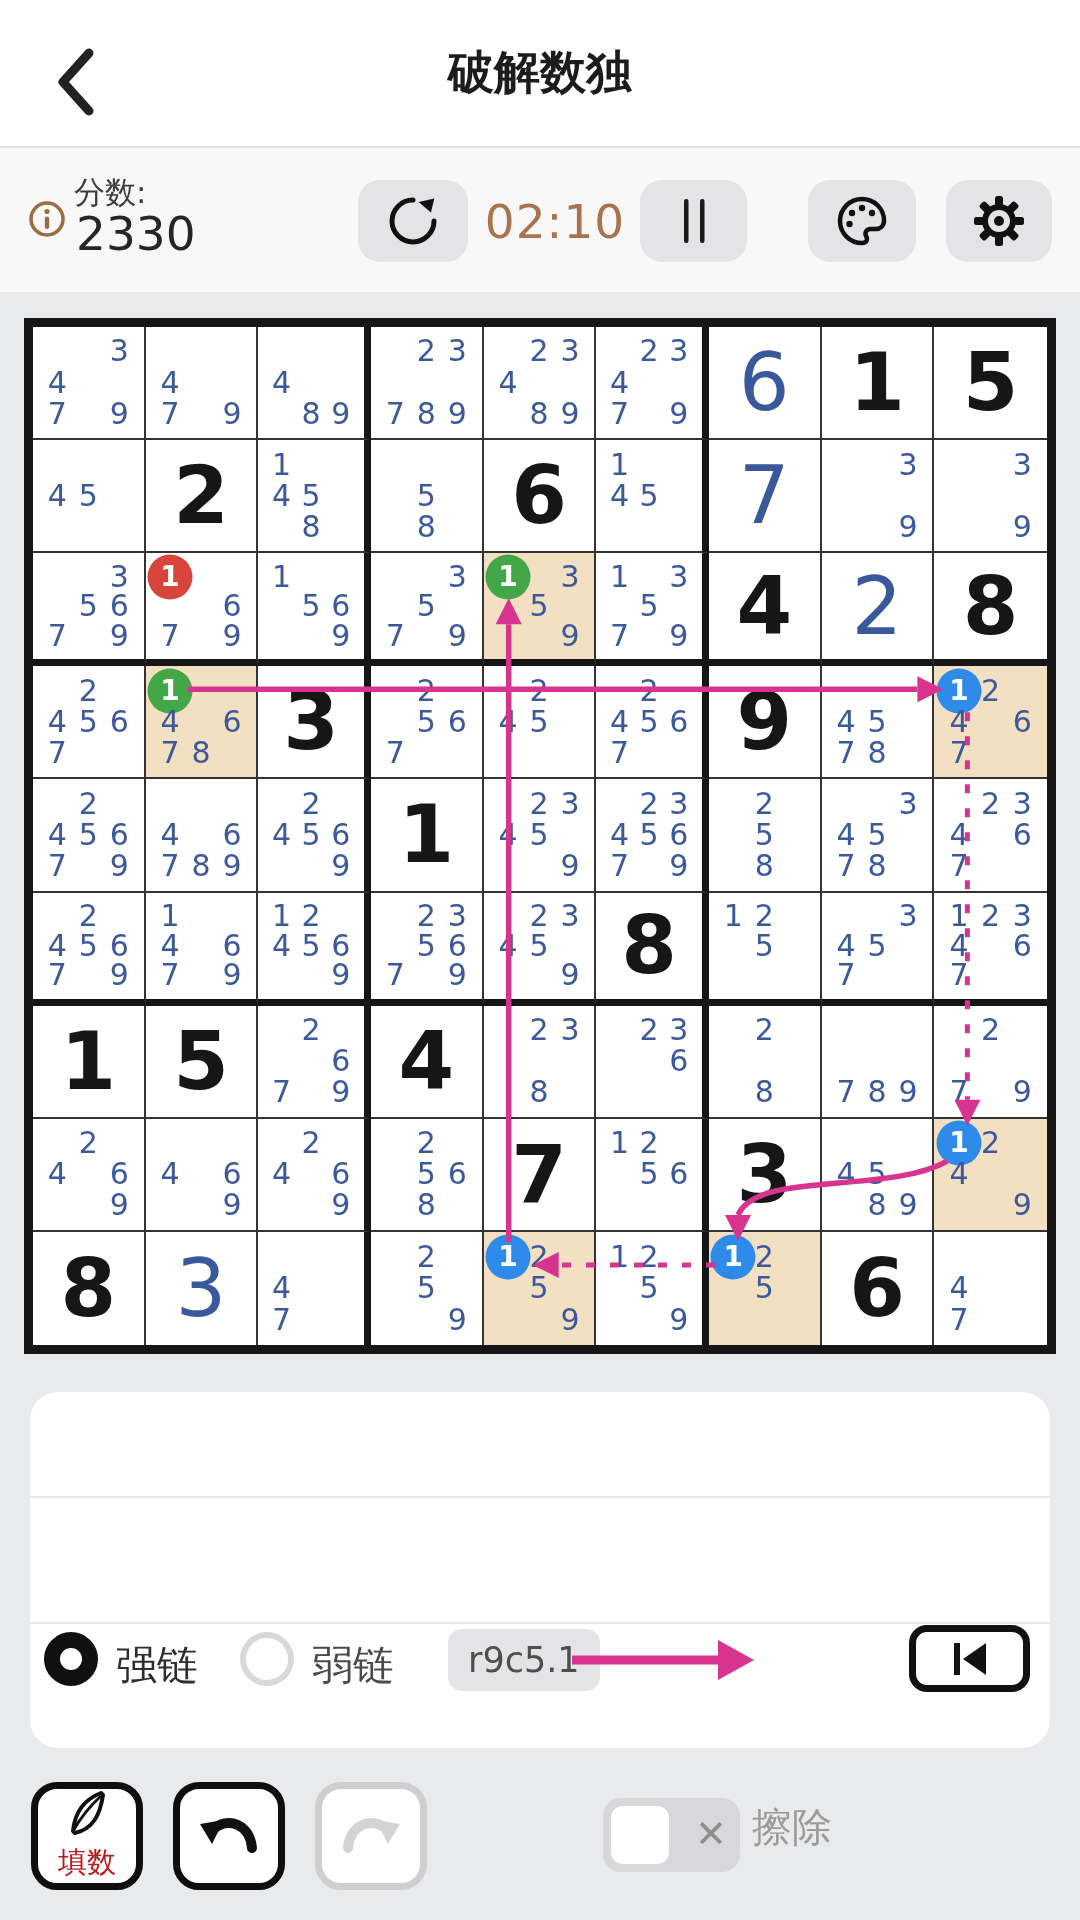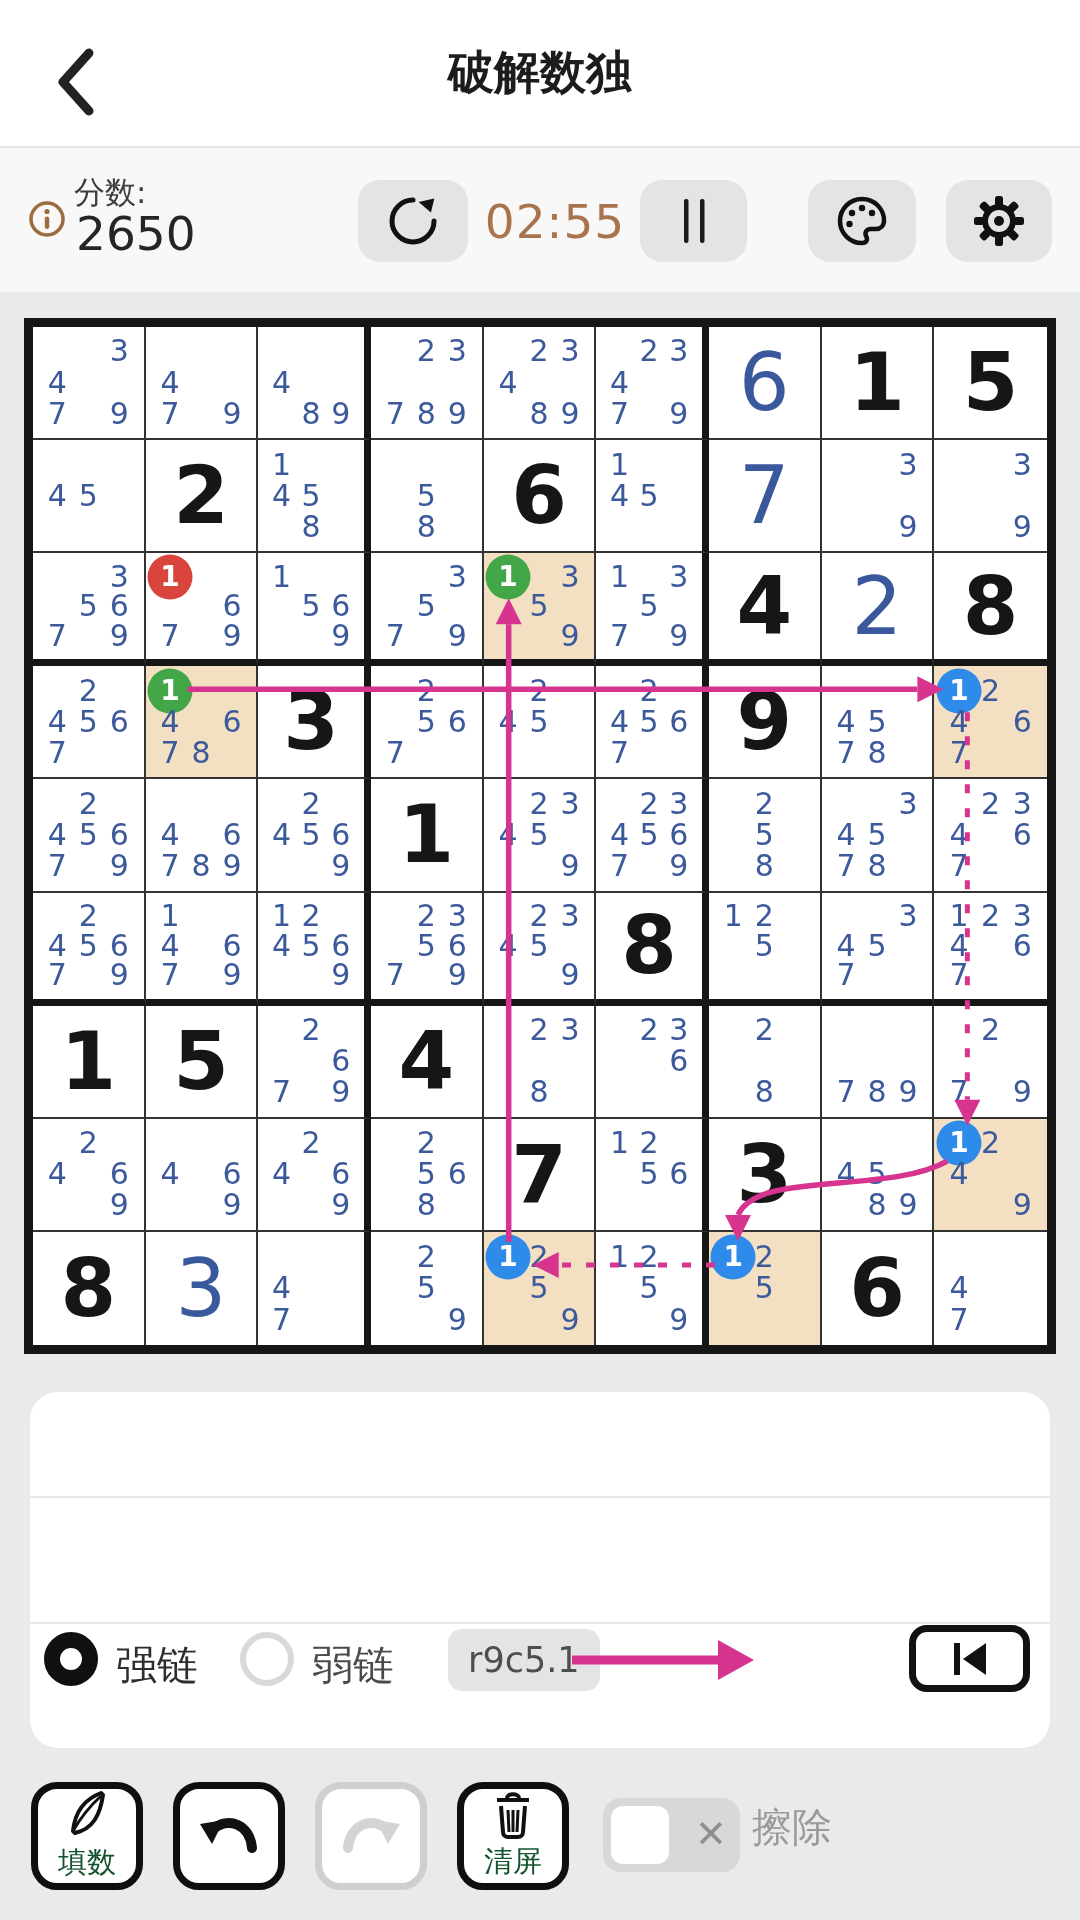--- a/index.html
+++ b/index.html
@@ -60,21 +60,21 @@
   .chip-arrow{position:absolute;left:540px;top:140px;}
   .skip-btn{position:absolute;left:879px;top:127px;width:121px;height:67px;border:7px solid #111;border-radius:18px;box-sizing:border-box;display:flex;align-items:center;justify-content:center;cursor:pointer;background:#fff;}
   .palette-row{position:absolute;left:0;top:232px;width:1020px;height:124px;}
   .swatch{position:absolute;top:23px;width:72px;height:82px;border-radius:18px;border:2px solid #8a8a8a;box-sizing:border-box;cursor:pointer;}
   .swatch-sel{position:absolute;top:13px;width:94px;height:104px;border:5px dashed #111;border-radius:26px;box-sizing:border-box;}
   .ok-btn{position:absolute;left:883px;top:24px;width:113px;height:80px;background:#0d0d0d;border-radius:22px;color:#fff;font-size:44px;display:flex;align-items:center;justify-content:center;cursor:pointer;}
 
   
   .toolbar{left:0;top:1782px;width:1080px;height:110px;}
   .tool-btn{position:absolute;top:0;width:112px;height:108px;border:7px solid #0f0f0f;border-radius:26px;box-sizing:border-box;background:#fff;display:flex;flex-direction:column;align-items:center;justify-content:center;cursor:pointer;}
-  .tool-btn .tlabel{font-size:29px;color:#14532d;margin-top:2px;}
+  .tool-btn .tlabel{font-size:29px;color:#b91c1c;margin-top:2px;}
   .tb-fill{left:31px;}
   .tb-undo{left:173px;}
   .tb-redo{left:315px;border-color:#cfcfcf;}
   .tb-clear{left:457px;}
   .erase-toggle{position:absolute;left:603px;top:16px;width:137px;height:74px;background:#d8d8da;border-radius:18px;cursor:pointer;}
   .erase-knob{position:absolute;left:8px;top:8px;width:58px;height:58px;background:#ffffff;border-radius:12px;}
   .erase-x{position:absolute;left:92px;top:14px;font-size:38px;color:#8f8f8f;}
   .erase-label{position:absolute;left:752px;top:18px;font-size:40px;color:#9b9b9b;}
 </style>
 </head>
@@ -90,29 +90,29 @@
 
 <div class="abs infobar"></div>
 <div class="abs info-icon">
   <svg width="38" height="38" viewBox="0 0 38 38">
     <circle cx="19" cy="19" r="16" fill="none" stroke="#9c6b3f" stroke-width="3.5"></circle>
     <circle cx="19" cy="11.5" r="2.6" fill="#9c6b3f"></circle>
     <rect x="16.8" y="16.5" width="4.4" height="12.5" rx="2.2" fill="#9c6b3f"></rect>
   </svg>
 </div>
 <div class="abs score-label">分数:</div>
-<div class="abs score-value">2650</div>
+<div class="abs score-value">2330</div>
 
 <div class="abs icon-btn btn-refresh">
   <svg width="52" height="52" viewBox="0 0 52 52">
     <path d="M 26 5 A 21 21 0 1 0 47 26" fill="none" stroke="#111" stroke-width="5" stroke-linecap="round"></path>
     <polygon points="47,26 39,12 55,14" fill="#111" transform="rotate(-20 47 26) translate(0,-9)"></polygon>
   </svg>
 </div>
-<div class="abs timer">02:55</div>
+<div class="abs timer">02:10</div>
 <div class="abs icon-btn btn-pause">
   <svg width="44" height="52" viewBox="0 0 44 52">
     <rect x="12" y="4" width="4.5" height="44" rx="2" fill="#1a1a1a"></rect>
     <rect x="28" y="4" width="4.5" height="44" rx="2" fill="#1a1a1a"></rect>
   </svg>
 </div>
 <div class="abs icon-btn btn-theme">
   <svg width="54" height="54" viewBox="0 0 54 54">
     <path d="M27 5 C14.8 5 5 14.8 5 27 C5 39.2 14.8 49 27 49 C31.5 49 33 45.6 31.2 42.4 C29.3 39 31.3 35 35.6 35 L41 35 C45.5 35 49 31.6 49 26.5 C49 14.5 39.2 5 27 5 Z" fill="none" stroke="#111" stroke-width="4.5"></path>
     <circle cx="17" cy="19" r="3.2" fill="#111"></circle>
@@ -624,29 +624,18 @@
       <path d="M14 20 C30 6 52 14 54 38" fill="none" stroke="#111" stroke-width="10" stroke-linecap="round"></path>
       <polygon points="2,14 26,10 14,34" fill="#111"></polygon>
     </svg>
   </div>
   <div class="tool-btn tb-redo">
     <svg width="62" height="52" viewBox="0 0 62 52">
       <path d="M48 20 C32 6 10 14 8 38" fill="none" stroke="#d4d4d4" stroke-width="10" stroke-linecap="round"></path>
       <polygon points="60,14 36,10 48,34" fill="#d4d4d4"></polygon>
     </svg>
   </div>
-  <div class="tool-btn tb-clear">
-    <svg width="48" height="50" viewBox="0 0 48 50">
-      <path d="M18 8 C18 3 30 3 30 8" fill="none" stroke="#111" stroke-width="4"></path>
-      <line x1="8" y1="10" x2="40" y2="10" stroke="#111" stroke-width="4"></line>
-      <path d="M12 16 L14 42 C14 45 16 47 19 47 L29 47 C32 47 34 45 34 42 L36 16" fill="none" stroke="#111" stroke-width="4"></path>
-      <line x1="19" y1="20" x2="20" y2="42" stroke="#111" stroke-width="3"></line>
-      <line x1="24" y1="20" x2="24" y2="42" stroke="#111" stroke-width="3"></line>
-      <line x1="29" y1="20" x2="28" y2="42" stroke="#111" stroke-width="3"></line>
-    </svg>
-    <div class="tlabel">清屏</div>
-  </div>
   <div class="erase-toggle">
     <div class="erase-knob"></div>
     <div class="erase-x">✕</div>
   </div>
   <div class="erase-label">擦除</div>
 </div>
 
 </body></html>

